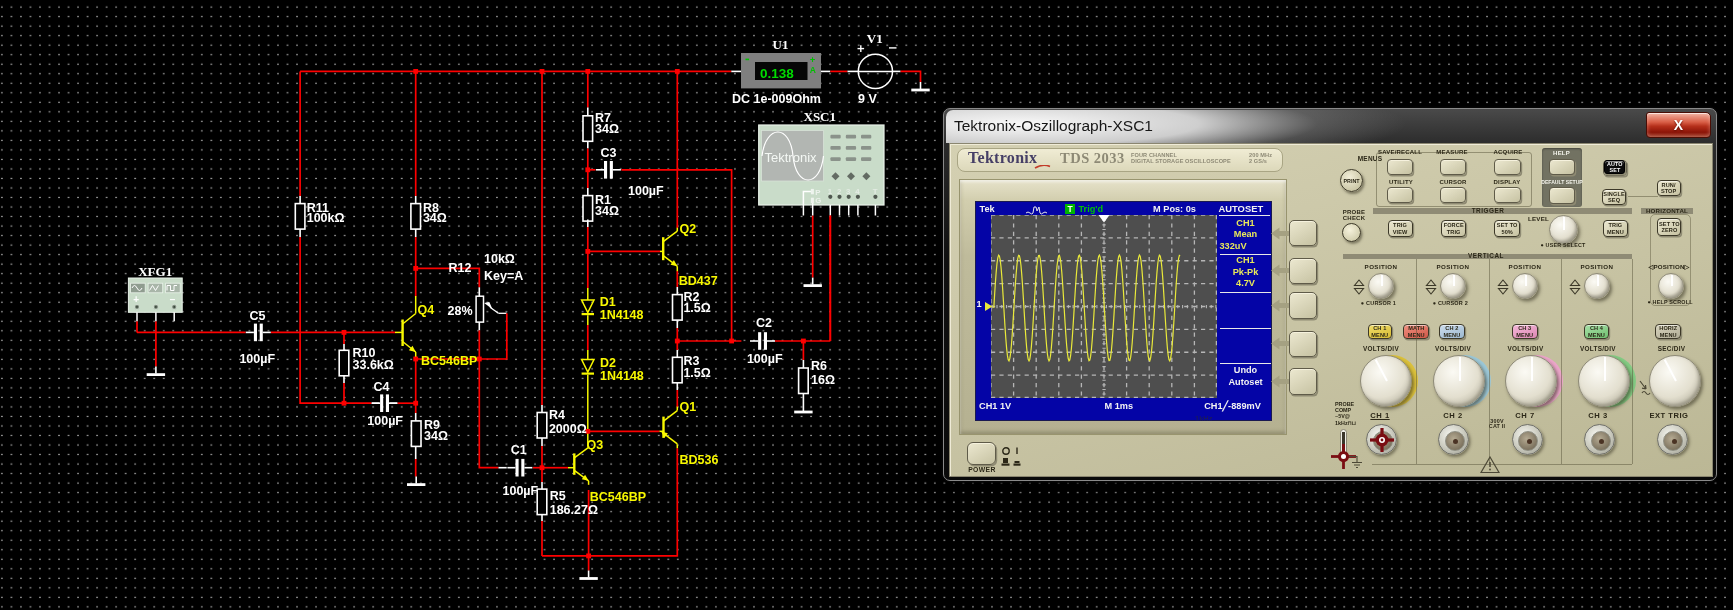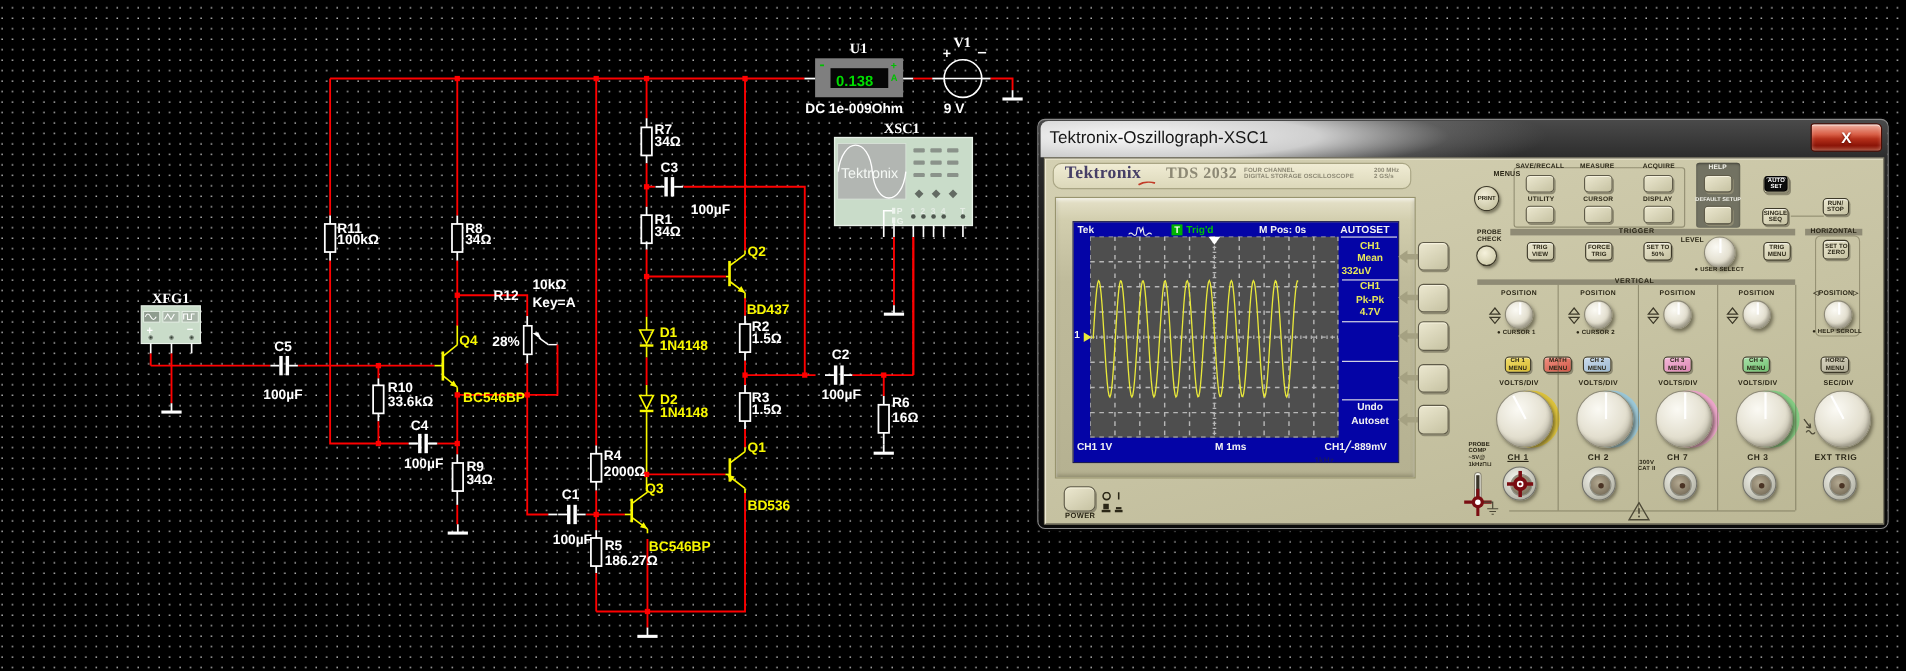--- a/index.html
+++ b/index.html
@@ -323,21 +323,21 @@
 <div style="position:absolute;left:943px;top:108px;width:774px;height:373px;border-radius:7px;background:linear-gradient(180deg,#4a4a4a,#2a2a2a 10%,#101010 40%,#0a0a0a);border:1px solid #8a8a8a;box-shadow:0 0 0 1.5px #050505, 0 4px 14px rgba(0,0,0,.85);">
       <div style="position:absolute;left:2px;top:1px;width:470px;height:33px;border-top-left-radius:7px;background:radial-gradient(ellipse 105% 175% at 16% 42%,rgba(253,253,253,.98),rgba(232,232,232,.85) 36%,rgba(150,150,150,.3) 60%,rgba(110,110,110,0) 78%);"></div>
       <div style="position:absolute;left:10px;top:8px;font:15.5px/1.2 'Liberation Sans',sans-serif;color:#161616;">Tektronix-Oszillograph-XSC1</div>
       <div style="position:absolute;left:702px;top:2.5px;width:65px;height:26px;border-radius:3px 5px 4px 4px;background:linear-gradient(180deg,#f0b0a0 0%,#d95f47 38%,#b5301b 55%,#8c1508 80%,#a2402c);border:1px solid #4a0d04;box-shadow:inset 0 1px 0 rgba(255,255,255,.65), inset 0 0 4px rgba(255,220,210,.4);display:flex;align-items:center;justify-content:center;font:bold 14px 'Liberation Sans',sans-serif;color:#fff;text-shadow:0 1px 2px #5a0a02;">X</div>
       <div style="position:absolute;left:5px;top:34px;width:764px;height:334px;background:linear-gradient(165deg,#d4d0b2,#c7c3a3 55%,#bbb795);border:1px solid #8a8670;box-shadow:inset 1px 1px 0 #efebd7;">
         <div style="position:absolute;left:7px;top:4px;width:326px;height:23.5px;border-radius:8px;background:linear-gradient(180deg,#f0ecd4,#dcd8ba);border:1px solid #a9a584;"></div>
         <div style="position:absolute;left:18px;top:5.5px;font:bold 16px/1 'Liberation Serif',serif;color:#463f66;letter-spacing:0.3px;">Tektronix</div>
         <svg style="position:absolute;left:84px;top:21px" width="17" height="4">
           <path d="M1,3 Q8.5,-1.5 16,1.5" stroke="#c23b28" stroke-width="1.6" fill="none"></path>
         </svg>
-        <div style="position:absolute;left:110px;top:6.5px;font:bold 14.5px/1 'Liberation Serif',serif;color:#8d8975;letter-spacing:0.5px;">TDS 2032</div>
+        <div style="position:absolute;left:110px;top:6.5px;font:bold 14.5px/1 'Liberation Serif',serif;color:#8d8975;letter-spacing:0.5px;">TDS 2033</div>
         <div style="position:absolute;left:181px;top:8px;width:110px;text-align:left;font:bold 5.6px/1.1 'Liberation Sans',sans-serif;color:#8d8975;letter-spacing:0.1px;line-height:1.08;white-space:pre-line;">FOUR CHANNEL
 DIGITAL STORAGE OSCILLOSCOPE</div>
         <div style="position:absolute;left:299px;top:8px;width:34px;text-align:left;font:bold 5.6px/1.1 'Liberation Sans',sans-serif;color:#8d8975;letter-spacing:0.1px;line-height:1.08;white-space:pre-line;">200 MHz
 2 GS/s</div>
         <div style="position:absolute;left:9px;top:35px;width:328px;height:256px;background:linear-gradient(180deg,#e6e2ca 0%,#d2ceae 8%,#bfbb9b 30%,#b5b191);box-shadow:inset 0 2px 3px rgba(255,255,255,.6), inset 0 -2px 4px rgba(90,86,60,.45);border:1px solid #98946e;"></div>
         <div style="position:absolute;left:25.5px;top:58px;width:295.5px;height:218px;background:#0404a6;outline:1px solid #1a1a50;">
           <svg style="position:absolute;left:15.5px;top:13px" width="226" height="183" viewBox="0 0 226 183">
             <rect x="0" y="0" width="226" height="183" fill="#4e4e4e"></rect>
             <line x1="0.0" y1="0" x2="0.0" y2="183" stroke="#b6b6b6" stroke-width="1.3" stroke-dasharray="4.2,4.2"></line>
             <line x1="22.6" y1="0" x2="22.6" y2="183" stroke="#b6b6b6" stroke-width="1.3" stroke-dasharray="4.2,4.2"></line>
@@ -363,21 +363,21 @@
             <path d="M111.4,0.8 h3.3 M111.4,5.4 h3.3 M111.4,9.9 h3.3 M111.4,14.5 h3.3 M111.4,19.1 h3.3 M111.4,23.7 h3.3 M111.4,28.2 h3.3 M111.4,32.8 h3.3 M111.4,37.4 h3.3 M111.4,41.9 h3.3 M111.4,46.5 h3.3 M111.4,51.1 h3.3 M111.4,55.6 h3.3 M111.4,60.2 h3.3 M111.4,64.8 h3.3 M111.4,69.4 h3.3 M111.4,73.9 h3.3 M111.4,78.5 h3.3 M111.4,83.1 h3.3 M111.4,87.6 h3.3 M111.4,92.2 h3.3 M111.4,96.8 h3.3 M111.4,101.3 h3.3 M111.4,105.9 h3.3 M111.4,110.5 h3.3 M111.4,115.0 h3.3 M111.4,119.6 h3.3 M111.4,124.2 h3.3 M111.4,128.8 h3.3 M111.4,133.3 h3.3 M111.4,137.9 h3.3 M111.4,142.5 h3.3 M111.4,147.0 h3.3 M111.4,151.6 h3.3 M111.4,156.2 h3.3 M111.4,160.8 h3.3 M111.4,165.3 h3.3 M111.4,169.9 h3.3 M111.4,174.5 h3.3 M111.4,179.0 h3.3 M111.4,183.6 h3.3" stroke="#b6b6b6" stroke-width="1.1" fill="none"></path>
             <polyline points="2.8,93.0 3.6,79.9 4.4,67.6 5.2,56.9 6.0,48.5 6.8,42.8 7.6,40.2 8.4,41.0 9.2,44.9 10.0,51.9 10.8,61.4 11.6,72.9 12.4,85.6 13.2,98.8 14.0,111.6 14.8,123.3 15.6,133.1 16.4,140.4 17.2,144.7 18.0,145.9 18.8,143.7 19.6,138.4 20.4,130.3 21.2,119.8 22.0,107.7 22.8,94.7 23.6,81.5 24.4,69.1 25.2,58.2 26.0,49.4 26.8,43.3 27.6,40.4 28.4,40.7 29.2,44.2 30.0,50.8 30.8,60.1 31.6,71.3 32.4,83.9 33.2,97.1 34.0,110.1 34.8,121.9 35.6,132.0 36.4,139.6 37.2,144.4 38.0,145.9 38.8,144.2 39.6,139.2 40.4,131.4 41.2,121.2 42.0,109.3 42.8,96.3 43.6,83.1 44.4,70.6 45.2,59.4 46.0,50.3 46.8,43.9 47.6,40.6 48.4,40.5 49.2,43.6 50.0,49.9 50.8,58.8 51.6,69.8 52.4,82.3 53.2,95.5 54.0,108.5 54.8,120.5 55.6,130.8 56.4,138.8 57.2,143.9 58.0,145.9 58.8,144.5 59.6,140.0 60.4,132.5 61.2,122.6 62.0,110.8 62.8,98.0 63.6,84.8 64.4,72.1 65.2,60.7 66.0,51.3 66.8,44.6 67.6,40.8 68.4,40.3 69.2,43.1 70.0,48.9 70.8,57.5 71.6,68.4 72.4,80.7 73.2,93.8 74.0,106.9 74.8,119.1 75.6,129.7 76.4,138.0 77.2,143.5 78.0,145.8 78.8,144.9 79.6,140.7 80.4,133.6 81.2,124.0 82.0,112.4 82.8,99.6 83.6,86.4 84.4,73.6 85.2,62.0 86.0,52.4 86.8,45.3 87.6,41.1 88.4,40.2 89.2,42.5 90.0,48.0 90.8,56.3 91.6,66.9 92.4,79.1 93.2,92.2 94.0,105.3 94.8,117.6 95.6,128.5 96.4,137.1 97.2,142.9 98.0,145.7 98.8,145.2 99.6,141.4 100.4,134.7 101.2,125.3 102.0,113.9 102.8,101.2 103.6,88.0 104.4,75.2 105.2,63.4 106.0,53.5 106.8,46.0 107.6,41.5 108.4,40.1 109.2,42.1 110.0,47.2 110.8,55.2 111.6,65.5 112.4,77.5 113.2,90.5 114.0,103.7 114.8,116.2 115.6,127.2 116.4,136.1 117.2,142.4 118.0,145.5 118.8,145.4 119.6,142.1 120.4,135.7 121.2,126.6 122.0,115.4 122.8,102.9 123.6,89.7 124.4,76.7 125.2,64.8 126.0,54.6 126.8,46.8 127.6,41.8 128.4,40.1 129.2,41.6 130.0,46.4 130.8,54.0 131.6,64.1 132.4,75.9 133.2,88.9 134.0,102.1 134.8,114.7 135.6,125.9 136.4,135.2 137.2,141.8 138.0,145.3 138.8,145.6 139.6,142.7 140.4,136.6 141.2,127.8 142.0,116.9 142.8,104.5 143.6,91.3 144.4,78.3 145.2,66.2 146.0,55.7 146.8,47.6 147.6,42.3 148.4,40.1 149.2,41.3 150.0,45.6 150.8,52.9 151.6,62.7 152.4,74.4 153.2,87.2 154.0,100.4 154.8,113.1 155.6,124.6 156.4,134.1 157.2,141.1 158.0,145.0 158.8,145.8 159.6,143.2 160.4,137.5 161.2,129.1 162.0,118.4 162.8,106.1 163.6,93.0 164.4,79.9 165.2,67.6 166.0,56.9 166.8,48.5 167.6,42.8 168.4,40.2 169.2,41.0 170.0,44.9 170.8,51.9 171.6,61.4 172.4,72.9 173.2,85.6 174.0,98.8 174.8,111.6 175.6,123.3 176.4,133.1 177.2,140.4 178.0,144.7 178.8,145.9 179.6,143.7 180.4,138.4 181.2,130.3 182.0,119.8 182.8,107.7 183.6,94.7 184.4,81.5 185.2,69.1 186.0,58.2 186.8,49.4 187.6,43.3 188.4,40.4 189.2,40.7" fill="none" stroke="#e9e93a" stroke-width="1.2"></polyline>
             <polygon points="107.5,0 118.5,0 113,7.5" fill="#fff"></polygon>
           </svg>
           <div style="position:absolute;left:4px;top:3px;width:30px;text-align:left;font:bold 9.2px/1.1 'Liberation Sans',sans-serif;color:#f2f2f2;letter-spacing:0px;line-height:1.08;white-space:pre-line;">Tek</div>
           <svg style="position:absolute;left:49px;top:1.5px" width="25" height="12">
             <path d="M1,9 q2,-2 4,0 q2,2 3,0 l1,-6 l2,0 l1,4 l2,-4 l1,6 q1,2 3,0 q2,-2 4,0" stroke="#e8e8e8" stroke-width="1" fill="none"></path>
           </svg>
           <div style="position:absolute;left:89.5px;top:1.5px;width:10px;height:10px;background:#00b400;font:bold 8.5px/10px 'Liberation Sans';color:#fff;text-align:center;">T</div>
           <div style="position:absolute;left:103px;top:2.5px;width:40px;text-align:left;font:bold 9.2px/1.1 'Liberation Sans',sans-serif;color:#00c400;letter-spacing:0px;line-height:1.08;white-space:pre-line;">Trig'd</div>
-          <div style="position:absolute;left:169px;top:2.5px;width:60px;text-align:left;font:bold 9.2px/1.1 'Liberation Sans',sans-serif;color:#f2f2f2;letter-spacing:0px;line-height:1.08;white-space:pre-line;">M Pos: 0s</div>
+          <div style="position:absolute;left:169px;top:2.5px;width:60px;text-align:center;font:bold 9.2px/1.1 'Liberation Sans',sans-serif;color:#f2f2f2;letter-spacing:0px;line-height:1.08;white-space:pre-line;">M Pos: 0s</div>
           <div style="position:absolute;left:243px;top:1.5px;width:52px;text-align:left;font:bold 9.4px/1.1 'Liberation Sans',sans-serif;color:#f2f2f2;letter-spacing:0px;line-height:1.08;white-space:pre-line;">AUTOSET</div>
           <div style="position:absolute;left:243px;top:13.2px;width:51px;height:1.2px;background:#e8e8e8;"></div>
           <div style="position:absolute;left:244px;top:16.5px;width:52px;text-align:center;font:bold 9.2px/1.1 'Liberation Sans',sans-serif;color:#e8e85a;letter-spacing:0px;line-height:1.08;white-space:pre-line;">CH1</div>
           <div style="position:absolute;left:244px;top:28px;width:52px;text-align:center;font:bold 9.2px/1.1 'Liberation Sans',sans-serif;color:#e8e85a;letter-spacing:0px;line-height:1.08;white-space:pre-line;">Mean</div>
           <div style="position:absolute;left:244px;top:39.5px;width:52px;font:bold 9.2px/1.1 'Liberation Sans',sans-serif;color:#e8e85a;letter-spacing:0px;line-height:1.08;white-space:pre-line;">332uV</div>
           <div style="position:absolute;left:244px;top:54px;width:52px;text-align:center;font:bold 9.2px/1.1 'Liberation Sans',sans-serif;color:#e8e85a;letter-spacing:0px;line-height:1.08;white-space:pre-line;">CH1</div>
           <div style="position:absolute;left:244px;top:65.5px;width:52px;text-align:center;font:bold 9.2px/1.1 'Liberation Sans',sans-serif;color:#e8e85a;letter-spacing:0px;line-height:1.08;white-space:pre-line;">Pk-Pk</div>
           <div style="position:absolute;left:244px;top:77px;width:52px;text-align:center;font:bold 9.2px/1.1 'Liberation Sans',sans-serif;color:#e8e85a;letter-spacing:0px;line-height:1.08;white-space:pre-line;">4.7V</div>
           <div style="position:absolute;left:244px;top:163.5px;width:52px;text-align:center;font:bold 9.2px/1.1 'Liberation Sans',sans-serif;color:#f2f2f2;letter-spacing:0px;line-height:1.08;white-space:pre-line;">Undo</div>
           <div style="position:absolute;left:244px;top:176px;width:52px;text-align:center;font:bold 9.2px/1.1 'Liberation Sans',sans-serif;color:#f2f2f2;letter-spacing:0px;line-height:1.08;white-space:pre-line;">Autoset</div>

